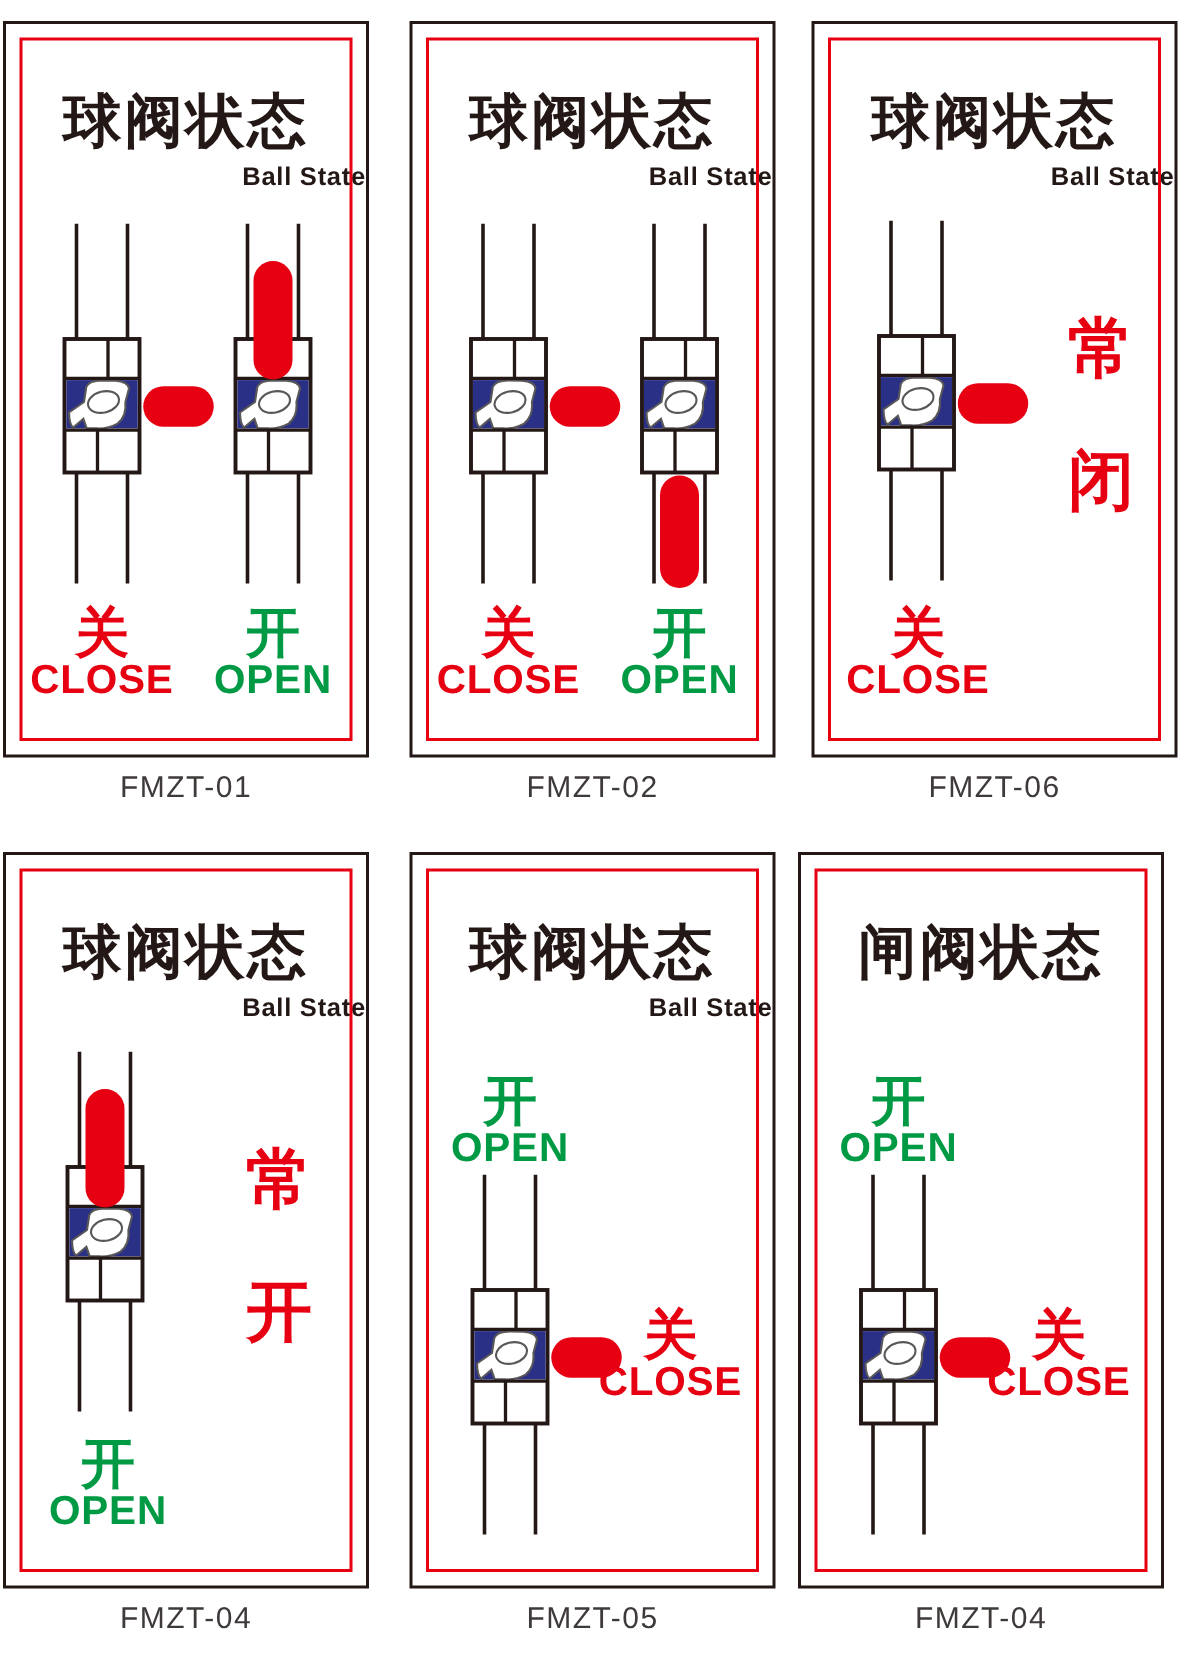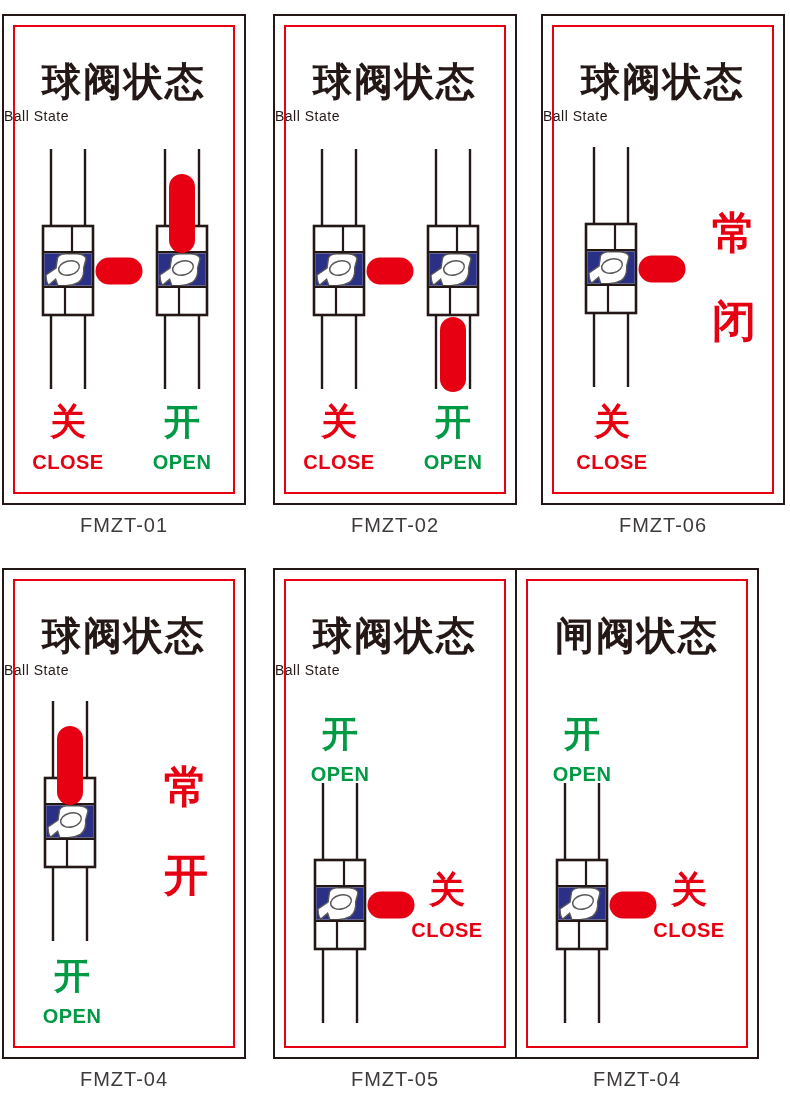--- a/index.html
+++ b/index.html
@@ -10,32 +10,32 @@
   html,body{margin:0;padding:0;background:#fff;}
   .canvas{position:relative;width:790px;height:1110px;background:var(--c-background);
           font-family:"Liberation Sans","DejaVu Sans",sans-serif;overflow:hidden;}
   .cell{position:absolute;width:244px;}
   .card{position:relative;width:244px;height:491px;background:#fff;border:2px solid var(--c-ink);
         box-sizing:border-box;overflow:hidden;}
   .card::after{content:"";position:absolute;top:9px;left:9px;right:9px;bottom:9px;
         border:2px solid var(--c-red);pointer-events:none;}
   .title{position:absolute;top:46px;left:0;width:100%;text-align:center;
         font-size:39px;font-weight:600;letter-spacing:2px;color:var(--c-ink);line-height:1.05;}
-  .subtitle{position:absolute;top:93px;left:0;width:100%;text-align:left;
-        font-size:14px;font-weight:400;letter-spacing:.5px;color:var(--c-ink);line-height:1;}
+  .subtitle{position:absolute;top:93px;left:0;width:100%;text-align:right;
+        font-size:17px;font-weight:700;letter-spacing:.5px;color:var(--c-ink);line-height:1;}
   .valve{position:absolute;}
   .pipe{stroke:var(--c-ink);stroke-width:2.4;}
   .vbody{fill:#fff;stroke:var(--c-ink);stroke-width:2.6;}
   .seam{stroke:var(--c-ink);stroke-width:2.2;}
   .band{fill:var(--c-navy);}
   .blob{fill:#fff;stroke:var(--c-glyph_gray);stroke-width:1.4;}
   .pill{fill:var(--c-red);}
   .state{position:absolute;width:100px;text-align:center;line-height:1;}
   .state .zh{font-size:36px;font-weight:700;}
-  .state .en{font-size:20px;font-weight:700;margin-top:12px;letter-spacing:.5px;}
+  .state .en{font-size:27px;font-weight:700;margin-top:0;letter-spacing:.5px;}
   .state.red{color:var(--c-red);}
   .state.green{color:var(--c-green);}
   .bigchar{position:absolute;width:100px;text-align:center;font-size:44px;font-weight:700;
         color:var(--c-red);line-height:1;}
   .code{margin-top:9px;width:244px;text-align:center;font-size:20px;letter-spacing:1px;
         color:var(--c-code_text);font-weight:500;}
 </style>
 </head>
 <body>
 
@@ -157,21 +157,21 @@
         <rect class="pill" x="62.5" y="108.5" width="47" height="27" rx="13.5"></rect>
       </svg>
       <div class="state red" style="left:122px;top:302px">
         <div class="zh">关</div>
         <div class="en">CLOSE</div>
       </div>
     </div>
     <div class="code">FMZT-05</div>
   </div>
 
-  <div class="cell" style="left:515px;top:568px">
+  <div class="cell" style="left:532px;top:568px">
     <div class="card">
       <div class="title">闸阀状态</div>
       <div class="state green" style="left:15px;top:146px">
         <div class="zh">开</div>
         <div class="en">OPEN</div>
       </div>
       <svg class="valve" style="left:30px;top:213px" width="115" height="245" viewBox="0 0 115 245">
         <use href="#valve-g"></use>
         <rect class="pill" x="62.5" y="108.5" width="47" height="27" rx="13.5"></rect>
       </svg>

